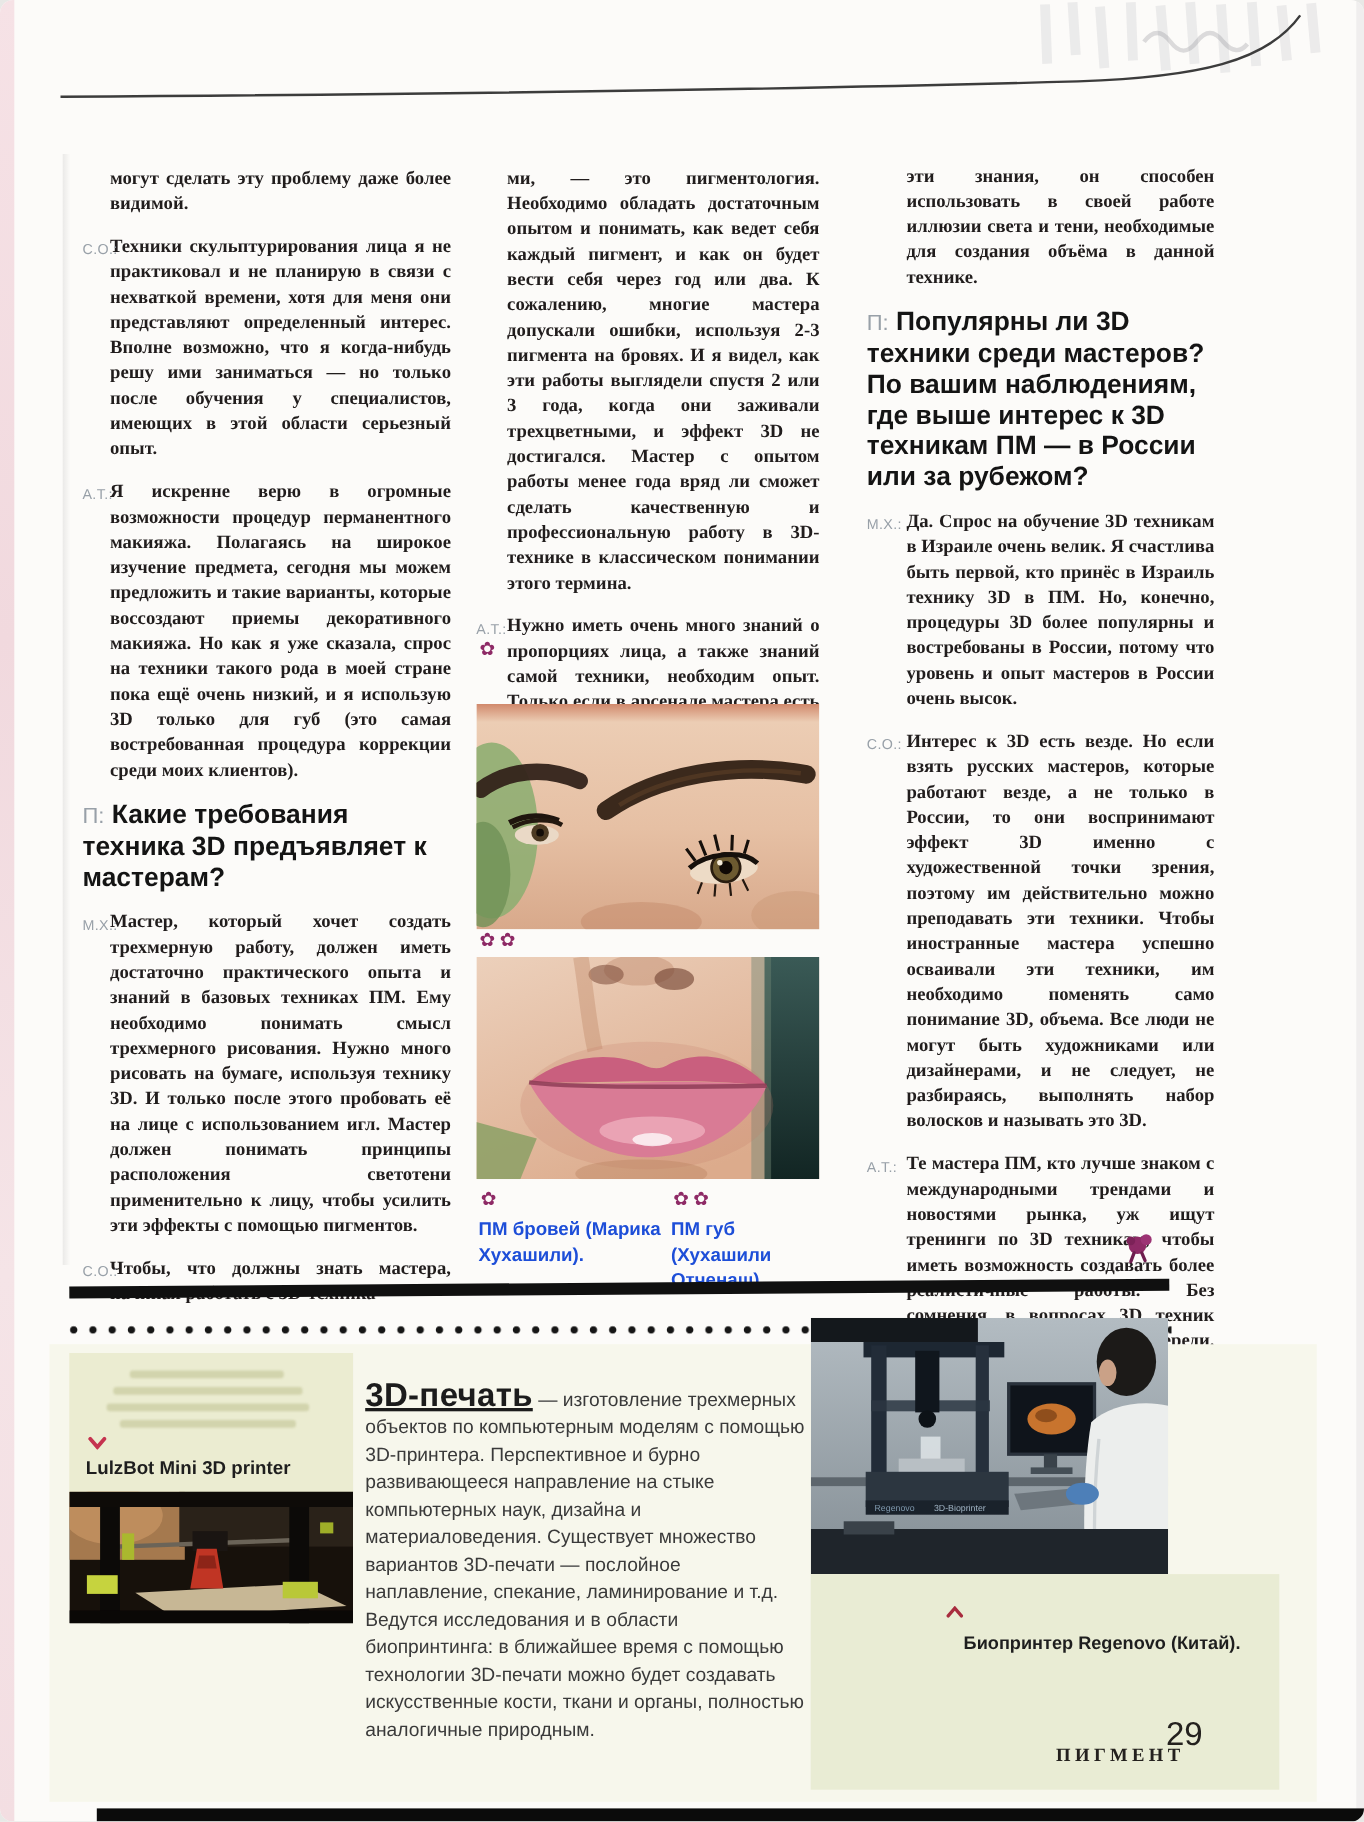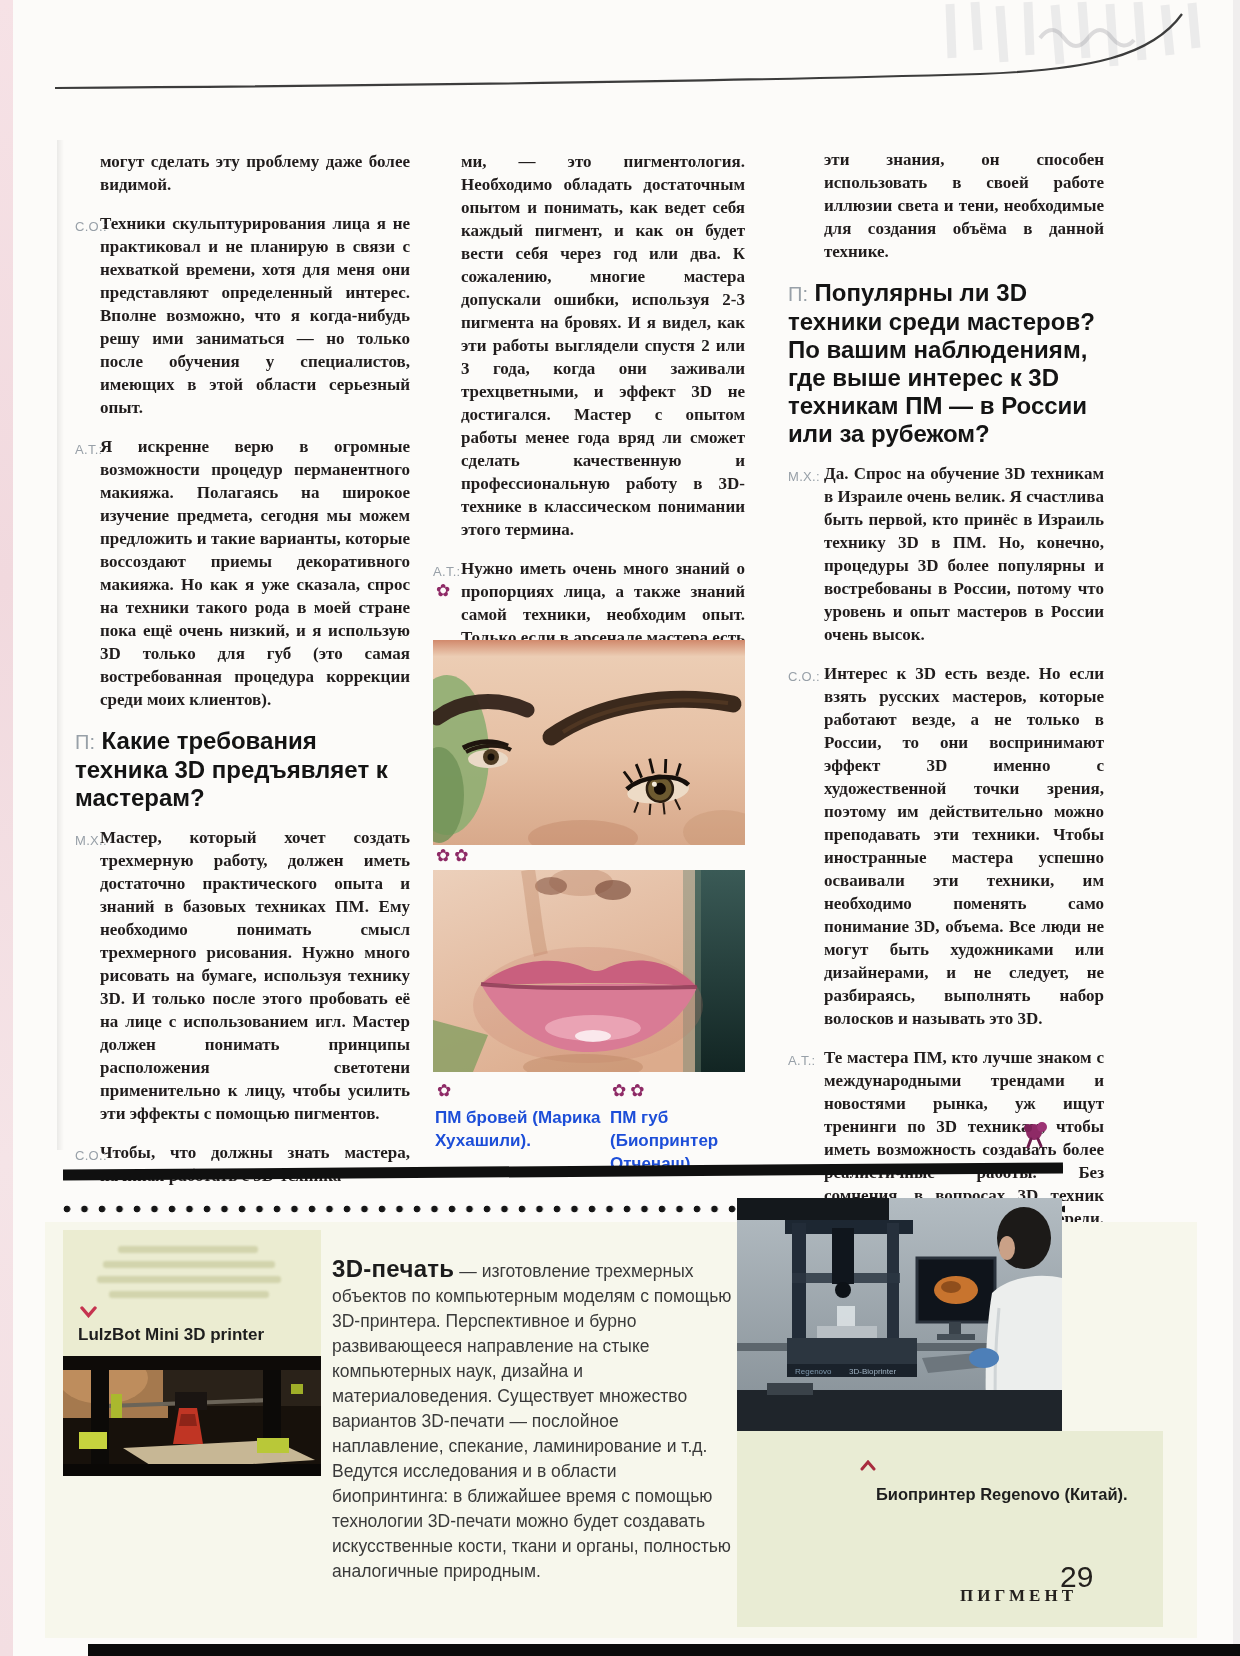--- a/index.html
+++ b/index.html
@@ -1,17 +1,17 @@
 <!DOCTYPE html>
 <html style="--accent-magenta: #8e2a66; --arrow-red: #c5334f; --label-gray: #98a0a8; --heading-black: #141414; --body-black: #211d1d; --rule-black: #101010; --footer-dark: #24211e;"><head>
 <meta charset="utf-8">
 <style>
   html,body{margin:0;padding:0;background:#e8e8e6;}
   .page{position:relative;width:1240px;height:1656px;margin:0 auto;overflow:hidden;
-        background:#fcfbf9;font-family:"Liberation Serif",serif;}
+        background:#fcfbf9;font-family:"Liberation Serif",serif;border-radius:12px;}
   
   .edge-left{position:absolute;left:0;top:0;width:13px;height:1656px;
     background:linear-gradient(180deg,#f6e2e6,#f1d9de 35%,#f5e4e7 70%,#f3dee2);}
   .edge-right{position:absolute;right:0;top:0;width:7px;height:1656px;background:#f0eeee;}
   .edge-bottom{position:absolute;left:88px;top:1644px;width:1152px;height:12px;background:#0b0b0b;}
   .fold-shadow{position:absolute;left:57px;top:140px;width:7px;height:1010px;
     background:linear-gradient(90deg,rgba(0,0,0,.07),rgba(0,0,0,0));}
   .top-art{position:absolute;left:0;top:0;width:1240px;height:150px;}
   
   .col{position:absolute;top:150px;}
@@ -46,21 +46,21 @@
   .left-block-bg{position:absolute;left:63px;top:1230px;width:258px;height:128px;background:#ebecd1;}
   .ghost{position:absolute;border-radius:3px;background:rgba(148,150,78,.28);filter:blur(1px);}
   .right-block-bg{position:absolute;left:737px;top:1431px;width:426px;height:196px;background:#e9ecd4;}
   .arrow{position:absolute;}
   .printer-label{position:absolute;left:78px;top:1325px;font-family:"Liberation Sans",sans-serif;
         font-weight:700;font-size:17px;color:#1e1e1e;}
   .bio-caption{position:absolute;left:876px;top:1485px;width:270px;font-family:"Liberation Sans",sans-serif;
         font-weight:700;font-size:16.5px;color:#1e1e1e;}
   .bottom-text{position:absolute;left:332px;top:1238px;width:402px;font-family:"Liberation Sans",sans-serif;
         font-size:17.5px;line-height:25px;color:#3a3a3a;text-align:left;}
-  .bottom-text .btitle{font-size:24px;font-weight:800;color:#1c1c1c;letter-spacing:.3px;}
+  .bottom-text .btitle{font-size:30px;font-weight:800;color:#1c1c1c;letter-spacing:.3px;text-decoration:underline;}
   
   .footer-mag{position:absolute;left:960px;top:1574px;font-family:"Liberation Serif",serif;
         font-weight:700;font-size:17px;letter-spacing:4px;color:var(--footer-dark,#24211e);margin-top:12px;}
   .footer-num{position:absolute;left:1060px;top:1560px;font-family:"Liberation Sans",sans-serif;
         font-size:30px;font-weight:400;color:#24211e;}
   .mascot{position:absolute;left:1020px;top:1118px;width:32px;height:32px;}
 </style>
 </head>
 <body>
 
@@ -216,21 +216,21 @@
       <path d="M48,114 C100,120 210,118 264,117" stroke="#8a3a52" stroke-width="4" fill="none" opacity="0.8"></path>
       <ellipse cx="160" cy="158" rx="48" ry="13" fill="#f2b9c4" opacity="0.65"></ellipse>
       <ellipse cx="160" cy="166" rx="18" ry="6" fill="#ffffff" opacity="0.75"></ellipse>
       <ellipse cx="150" cy="197" rx="60" ry="13" fill="#b9825f" opacity="0.4"></ellipse>
     </svg>
   </div>
 
   <span class="flower" style="left:437px;top:1082px;">✿</span>
   <span class="flower" style="left:612px;top:1082px;"><span>✿</span><span>✿</span></span>
   <div class="caption" style="left:435px;top:1106px;width:172px;">ПМ бровей (Марика Хухашили).</div>
-  <div class="caption" style="left:610px;top:1106px;width:138px;">ПМ губ (Биопринтер Отченаш).</div>
+  <div class="caption" style="left:610px;top:1106px;width:138px;">ПМ губ (Хухашили Отченаш).</div>
 
   <div class="rule"></div>
   <div class="dots"></div>
 
   <div class="bottom-band"></div>
 
   <div class="left-block-bg">
     <div class="ghost" style="left:55px;top:16px;width:140px;height:7px;"></div>
     <div class="ghost" style="left:40px;top:31px;width:172px;height:7px;"></div>
     <div class="ghost" style="left:34px;top:46px;width:184px;height:7px;"></div>

